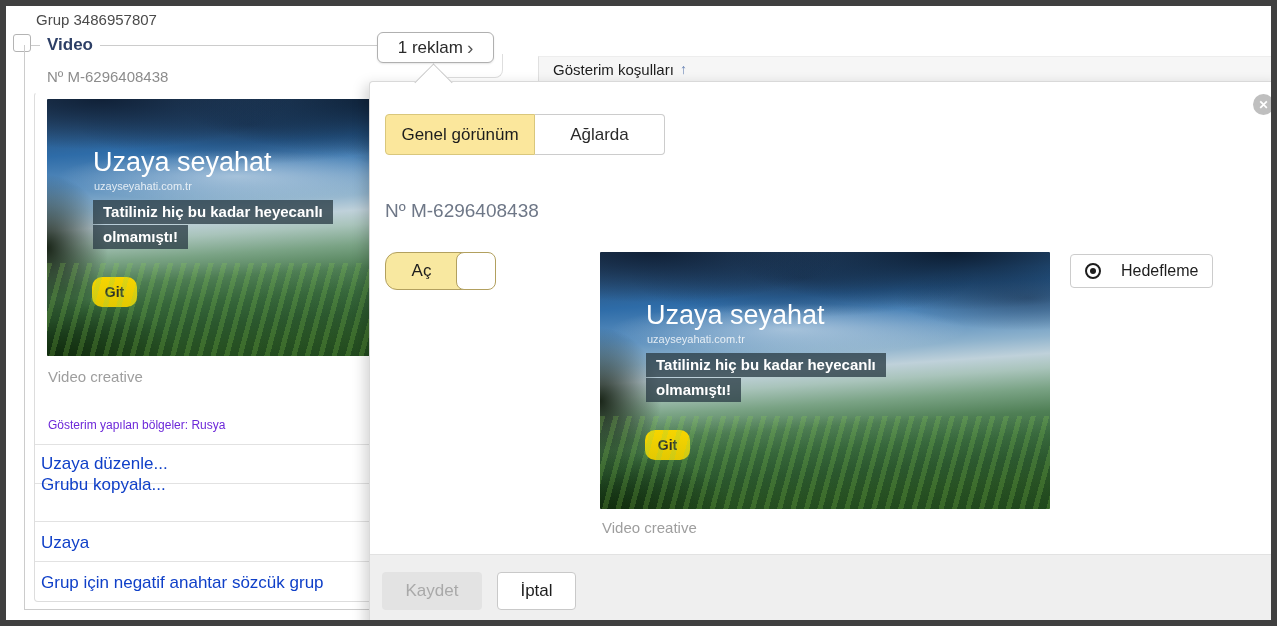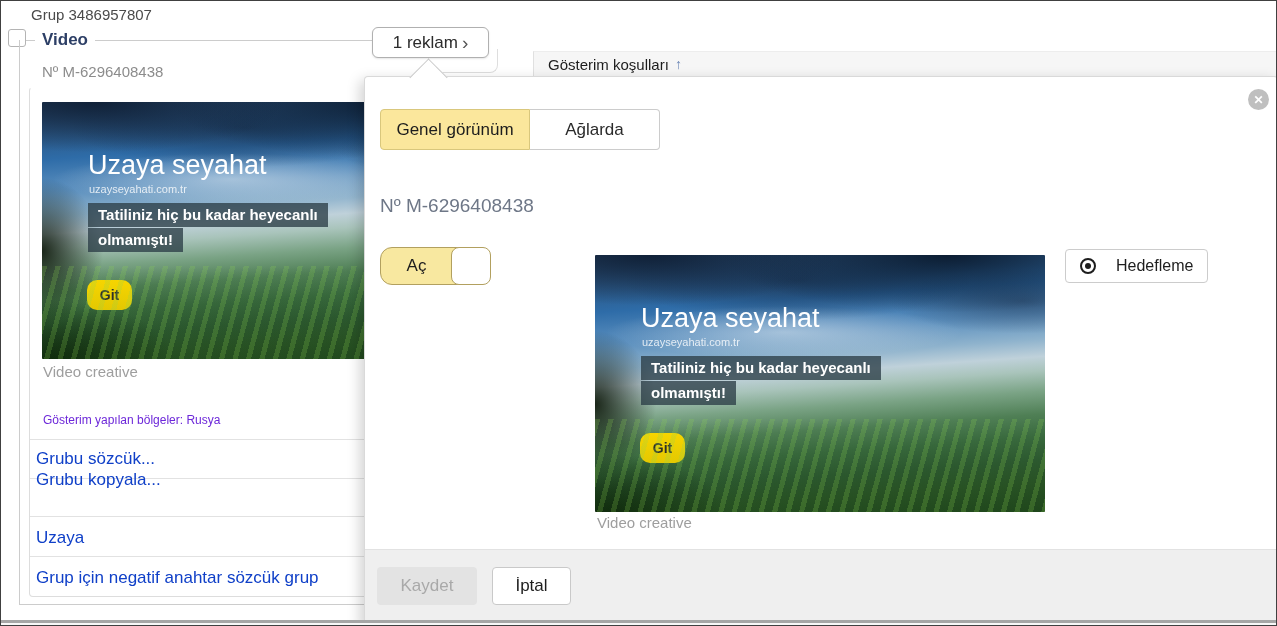--- a/index.html
+++ b/index.html
@@ -1,19 +1,19 @@
 <!DOCTYPE html>
 <html><head>
 <meta charset="utf-8">
 <style>
   * { margin:0; padding:0; box-sizing:border-box; }
   body { background:#fff; font-family:"Liberation Sans", sans-serif; }
   .page {
     position:relative; width:1277px; height:626px; background:#fff;
-    border:1px solid #404040; overflow:hidden;
+    border:6px solid #404040; overflow:hidden;
   }
   .abs { position:absolute; }
 
   
   .group-id { left:30px; top:5px; font-size:15px; color:#4a4a4a; }
   .group-checkbox { left:7px; top:28px; width:18px; height:18px; border:1px solid #b4b4b4; border-radius:3px; background:#fff; }
   .card-topline { left:25px; top:39px; width:346px; height:1px; background:#ccc; }
   .card-leftline { left:18px; top:39px; width:1px; height:564px; background:#ccc; }
   .card-bottomline { left:18px; top:603px; width:700px; height:1px; background:#ccc; }
   .group-type { left:34px; top:29px; font-size:17px; font-weight:bold; color:#2d3f66; background:#fff; padding:0 7px; }
@@ -33,21 +33,20 @@
       radial-gradient(ellipse 60% 28% at 12% 0%, rgba(14,30,52,.92), transparent 70%),
       radial-gradient(ellipse 75% 34% at 78% 0%, rgba(10,26,46,.95), transparent 66%),
       radial-gradient(ellipse 55% 22% at 45% 10%, rgba(22,42,68,.65), transparent 70%),
       radial-gradient(ellipse 42% 18% at 95% 18%, rgba(28,48,74,.55), transparent 70%),
       radial-gradient(ellipse 55% 14% at 42% 30%, rgba(238,243,246,.50), transparent 72%),
       radial-gradient(ellipse 20% 42% at 0% 58%, rgba(14,24,11,.92), transparent 68%),
       radial-gradient(ellipse 45% 40% at 2% 102%, rgba(8,26,6,.85), transparent 62%),
       linear-gradient(176deg, #27415f 0%, #2c5580 9%, #2e6ca8 20%, #5b8fbe 31%,
         #8fb3cd 40%, #bfd1da 46%, #a9c4bb 51%, #7aa385 58%, #4f7f55 66%,
         #3a6b3f 74%, #2f5c33 82%, #2c5628 90%, #234a20 100%);
-    margin-top: 8px;
   }
   .creative::after { content:""; position:absolute; left:0; bottom:0; width:100%; height:36%;
     background:repeating-linear-gradient(105deg, rgba(140,210,80,.22) 0 5px, rgba(0,0,0,0) 5px 13px),
                linear-gradient(180deg, rgba(0,0,0,0) 0%, rgba(20,60,15,.25) 100%); }
   .creative .cr-title { position:absolute; left:46px; top:48px; font-size:27px; color:#fff; }
   .creative .cr-url { position:absolute; left:47px; top:81px; font-size:11px; color:rgba(255,255,255,.8); }
   .creative .cr-msg1 { position:absolute; left:46px; top:101px; display:inline-block;
     background:rgba(44,62,70,.78); color:#fff; font-size:15px; font-weight:bold; padding:3px 10px 4px; }
   .creative .cr-msg2 { position:absolute; left:46px; top:126px; display:inline-block;
     background:rgba(44,62,70,.78); color:#fff; font-size:15px; font-weight:bold; padding:3px 10px 4px; }
@@ -135,21 +134,21 @@
     <div class="cr-url">uzayseyahati.com.tr</div>
     <div class="cr-msg1">Tatiliniz hiç bu kadar heyecanlı</div>
     <div class="cr-msg2">olmamıştı!</div>
     <div class="cr-cta">Git</div>
   </div>
 
   <div class="abs creative-caption-left">Video creative</div>
   <div class="abs regions">Gösterim yapılan bölgeler: Rusya</div>
 
   <div class="abs sep" style="top:438px;"></div>
-  <div class="abs menu-link" style="top:448px;">Grubu sözcük...</div>
+  <div class="abs menu-link" style="top:448px;">Uzaya düzenle...</div>
   <div class="abs sep" style="top:477px;"></div>
   <div class="abs menu-link" style="top:469px;">Grubu kopyala...</div>
   <div class="abs sep" style="top:515px;"></div>
   <div class="abs menu-link" style="top:527px;">Uzaya</div>
   <div class="abs sep" style="top:555px;"></div>
   <div class="abs menu-link" style="top:567px;">Grup için negatif anahtar sözcük grup</div>
 
   <div class="abs col-header">
     <span>Gösterim koşulları</span>
     <span class="sort-arrow">↑</span>

